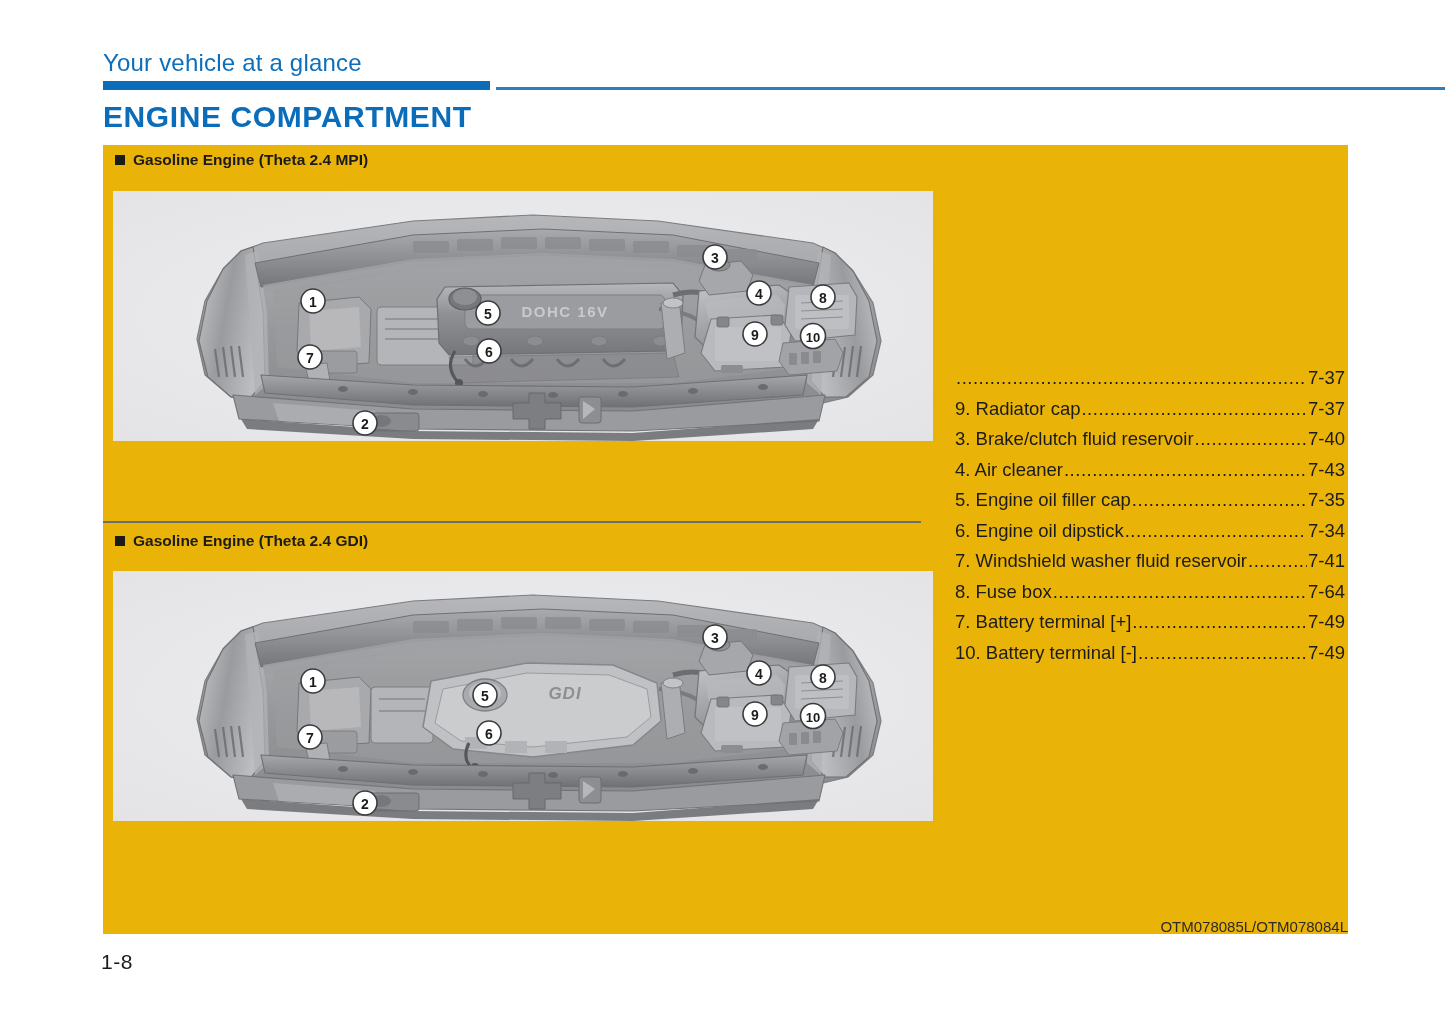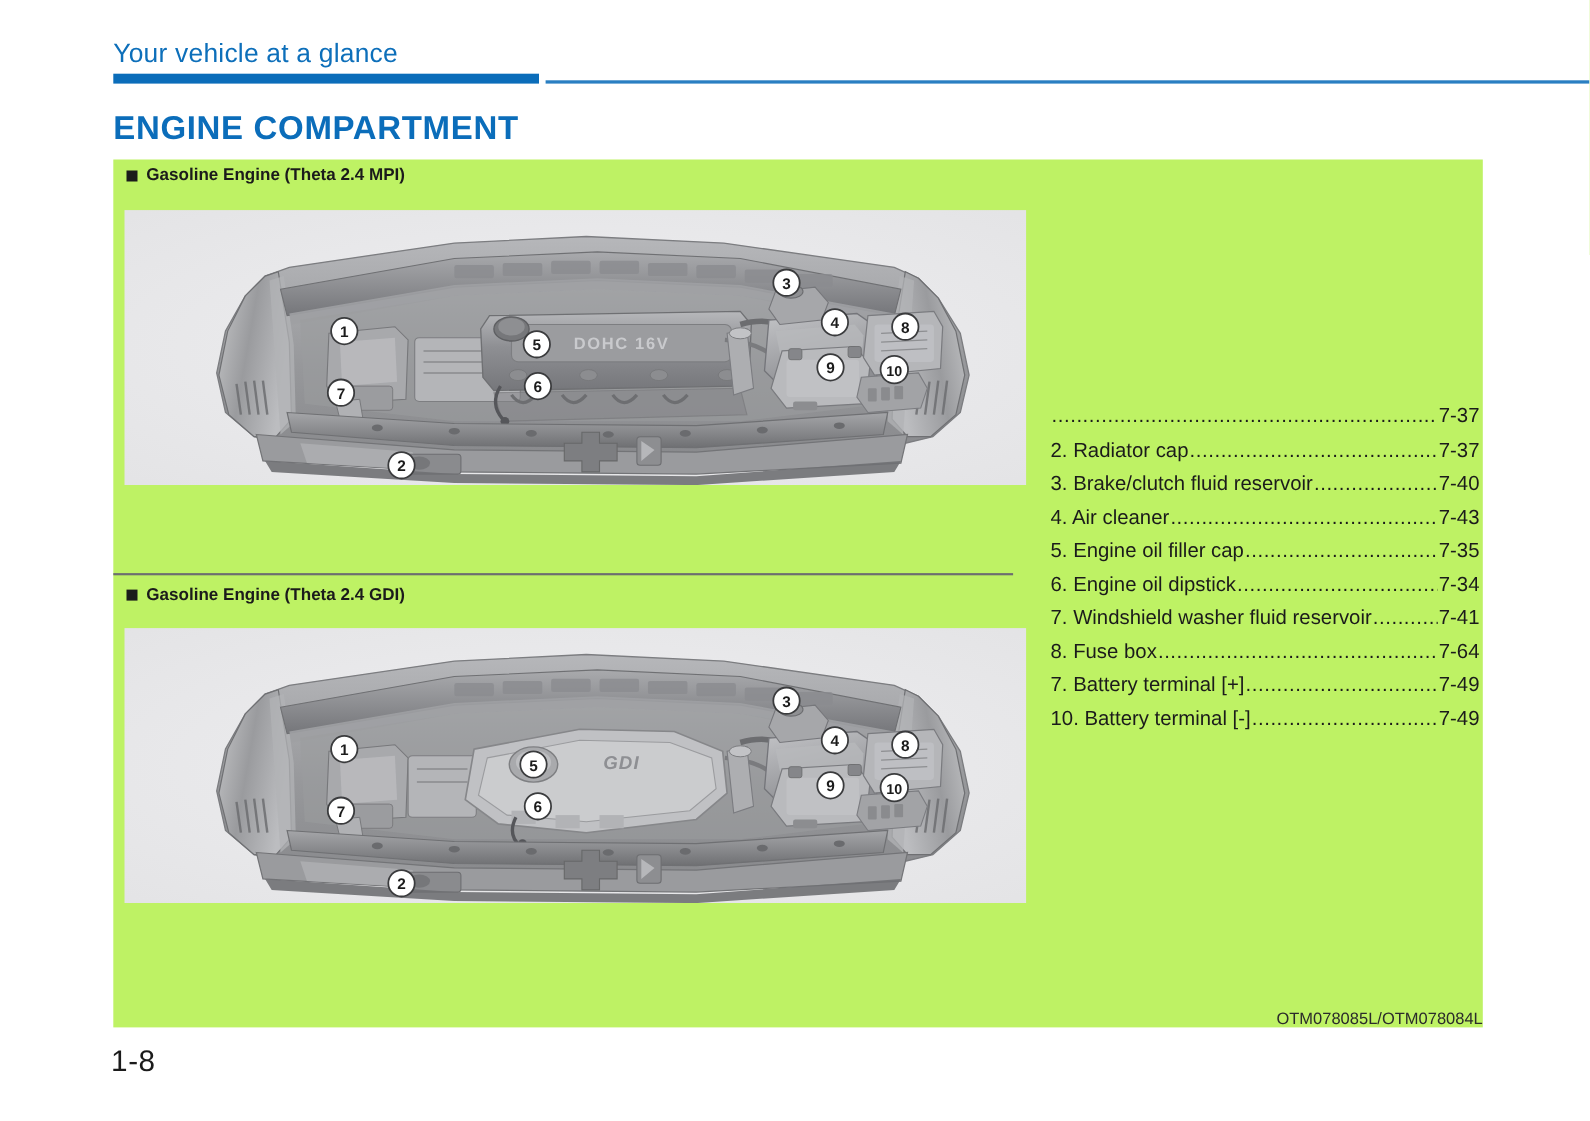--- a/index.html
+++ b/index.html
@@ -11,21 +11,21 @@
     width: 1445px;
     height: 1019px;
     position: relative;
     font-family: "Liberation Sans", sans-serif;
     overflow: hidden;
   }
 
   
   .header-wrap {
     position: absolute;
-    left: 0; top: 0;
+    left: 0; top: 14px;
     width: 1431px;
     height: 80px;
   }
   .header-title {
     position: absolute;
     left: 103px;
     top: 35px;
     font-size: 24px;
     font-weight: 400;
     color: #0d6fba;
@@ -61,21 +61,21 @@
     white-space: nowrap;
   }
 
   
   .panel {
     position: absolute;
     left: 103px;
     top: 145px;
     width: 1245px;
     height: 789px;
-    background: #bef264;
+    background: #eab308;
   }
 
   
   .section-label {
     position: absolute;
     font-size: 15.5px;
     font-weight: 700;
     color: #1b1b1b;
     white-space: nowrap;
     display: flex;
@@ -157,21 +157,21 @@
     font-size: 15px;
     color: #2b2b2b;
     white-space: nowrap;
   }
 
   
   .folio {
     position: absolute;
     left: 101px;
     top: 950px;
-    font-size: 27px;
+    font-size: 21px;
     font-weight: 400;
     color: #1b1b1b;
     letter-spacing: 0.5px;
   }
 </style>
 </head>
 <body>
 
 <div class="header-wrap">
   <div class="header-title">Your vehicle at a glance</div>
@@ -583,21 +583,21 @@
       </g>
     </svg>
   </div>
 
   <div class="parts-list">
     <div class="part-row">
       <span class="part-dots">....................................................................</span>
       <span class="part-page">7-37</span>
     </div>
     <div class="part-row">
-      <span class="part-label">2. Radiator cap </span>
+      <span class="part-label">9. Radiator cap </span>
       <span class="part-dots">....................................................................</span>
       <span class="part-page">7-37</span>
     </div>
     <div class="part-row">
       <span class="part-label">3. Brake/clutch fluid reservoir </span>
       <span class="part-dots">....................................................................</span>
       <span class="part-page">7-40</span>
     </div>
     <div class="part-row">
       <span class="part-label">4. Air cleaner </span>

